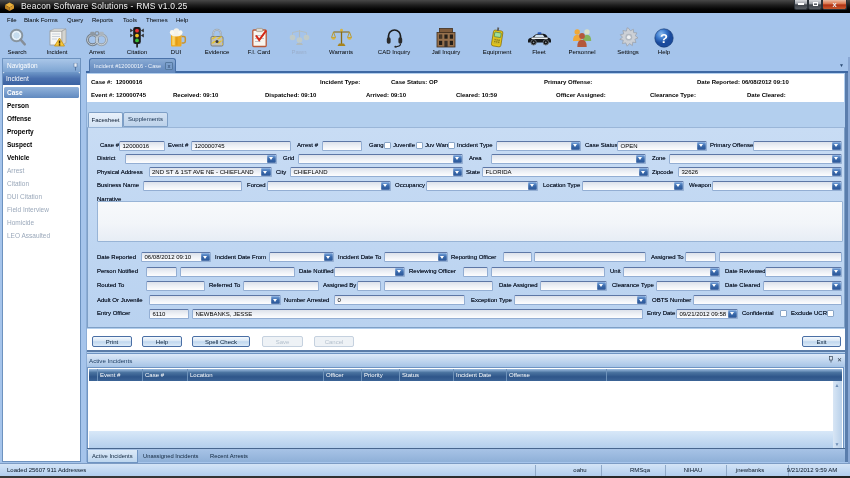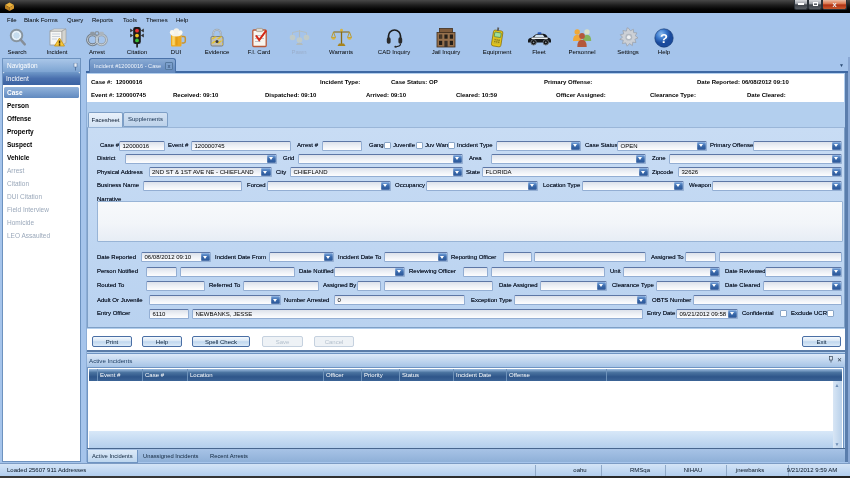--- a/index.html
+++ b/index.html
@@ -62,20 +62,21 @@
 #redge{position:absolute;left:848px;top:57px;width:2px;height:406px;background:#8aa8d4;}
 #darkstrip{position:absolute;left:0;top:476px;width:850px;height:2px;background:linear-gradient(90deg,#3a3a3a,#222);}
 </style></head>
 <body>
 <div id="titlebar">
   <svg style="position:absolute;left:4px;top:1px" width="11" height="11" viewBox="0 0 11 11">
       <path d="M1 4 L5.5 1.5 L10 4 L5.5 6.5 Z" fill="#e8b03d"></path>
       <path d="M1 4 L5.5 6.5 L5.5 10 L1 7.5 Z" fill="#b87d1e"></path>
       <path d="M10 4 L5.5 6.5 L5.5 10 L10 7.5 Z" fill="#d89a2e"></path>
     </svg>
+  <div class="ttext">Beacon Software Solutions - RMS v1.0.25</div>
   <div id="winbtns">
       <div class="wbtn"><span style="display:inline-block;width:6px;height:2px;background:#fff;margin-bottom:1px;"></span></div>
       <div class="wbtn"><span style="display:inline-block;width:5px;height:4px;border:1.2px solid #fff;margin-bottom:0px;"></span></div>
       <div class="wbtn close" style="font-size:7.5px;font-weight:bold;color:#e8f0f6;">x</div>
     </div>
 </div>
 <div id="menubar">
     <span style="left:7px">File</span>
     <span style="left:24px">Blank Forms</span>
     <span style="left:67px">Query</span>

